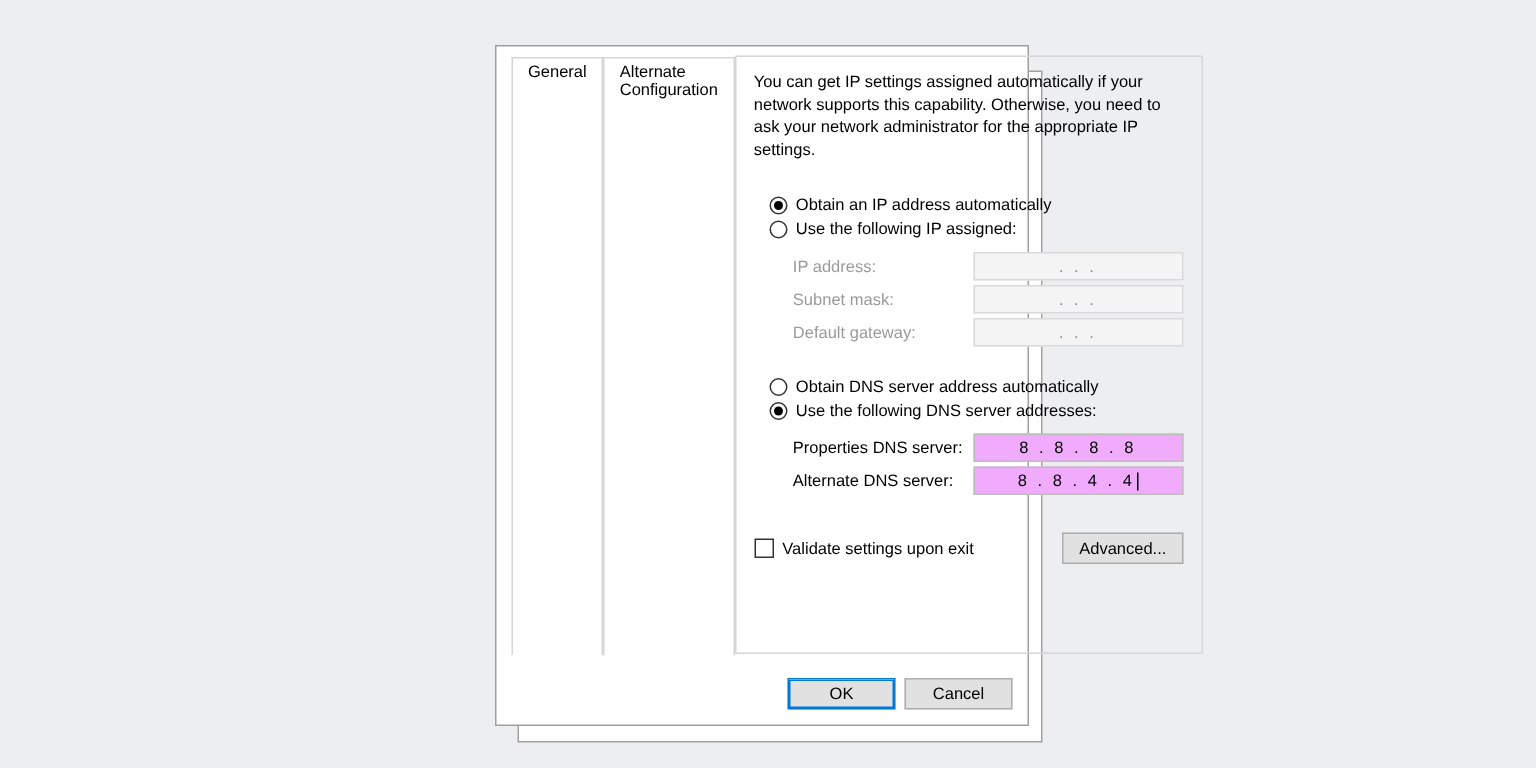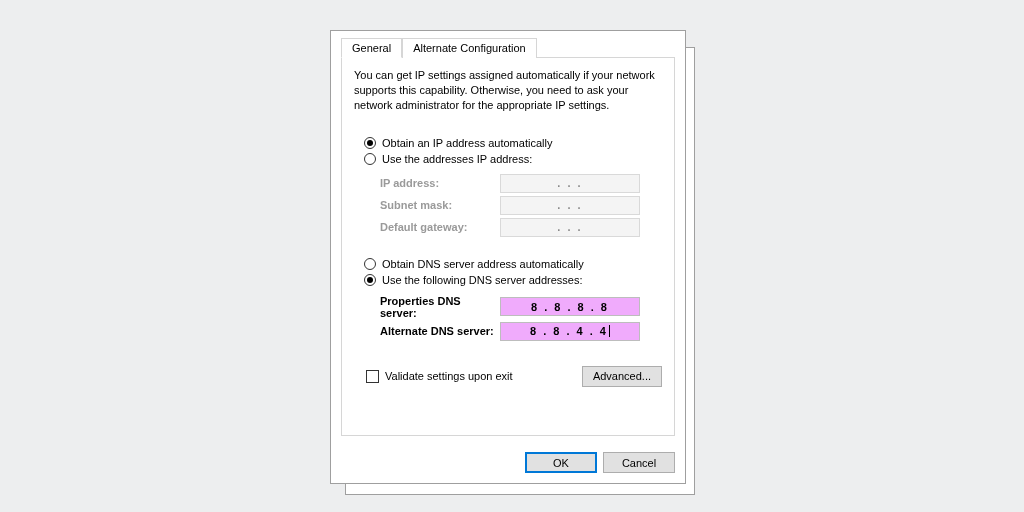--- a/index.html
+++ b/index.html
@@ -53,21 +53,21 @@
     justify-content: center;
     font-size: 12px;
     font-family: Arial, sans-serif;
   }
   .close-btn svg { width: 10px; height: 10px; }
   .close-btn svg line { stroke: #222; stroke-width: 1.2; }
   .body {
     padding: 6px 10px 8px 10px;
     flex: 1;
     display: flex;
-    flex-direction: column;
+    flex-direction: row;
   }
   .tabstrip {
     display: flex;
     position: relative;
     z-index: 2;
   }
   .tab {
     border: 1px solid #d6d6d6;
     border-bottom: none;
     padding: 3px 10px 3px 10px;
@@ -126,21 +126,20 @@
   }
   .checkbox {
     width: 13px; height: 13px;
     border: 1px solid #333;
     margin-right: 6px;
     box-sizing: border-box;
     background: #fff;
   }
   .field-grid {
     margin: 4px 0 8px 26px;
-    font-weight: bold;
   }
   .field-row {
     display: flex;
     align-items: center;
     margin: 3px 0;
   }
   .field-label {
     width: 120px;
     font-size: 11px;
   }
@@ -172,21 +171,21 @@
     background: #000;
     margin-left: 1px;
     vertical-align: middle;
   }
   .section-gap { height: 8px; }
   .bottom-row {
     display: flex;
     align-items: center;
     margin-top: 14px;
   }
-  .bottom-row .check-row { margin-left: 12px; }
+  .bottom-row .check-row { margin-left: 0; }
   .spacer { flex: 1; }
   .btn {
     min-width: 72px;
     height: 21px;
     border: 1px solid #adadad;
     background: #e1e1e1;
     font-size: 11px;
     display: inline-flex;
     align-items: center;
     justify-content: center;
@@ -222,21 +221,21 @@
     <div class="tabpanel">
 
       <div class="desc">You can get IP settings assigned automatically if your network supports this capability. Otherwise, you need to ask your network administrator for the appropriate IP settings.</div>
 
       <div class="radio-row">
         <span class="radio checked"></span>
         <span>Obtain an IP address automatically</span>
       </div>
       <div class="radio-row">
         <span class="radio"></span>
-        <span>Use the addresses IP address:</span>
+        <span>Use the following IP assigned:</span>
       </div>
 
       <div class="field-grid">
         <div class="field-row">
           <span class="field-label disabled">IP address:</span>
           <span class="ip-input disabled">.       .       .</span>
         </div>
         <div class="field-row">
           <span class="field-label disabled">Subnet mask:</span>
           <span class="ip-input disabled">.       .       .</span>

